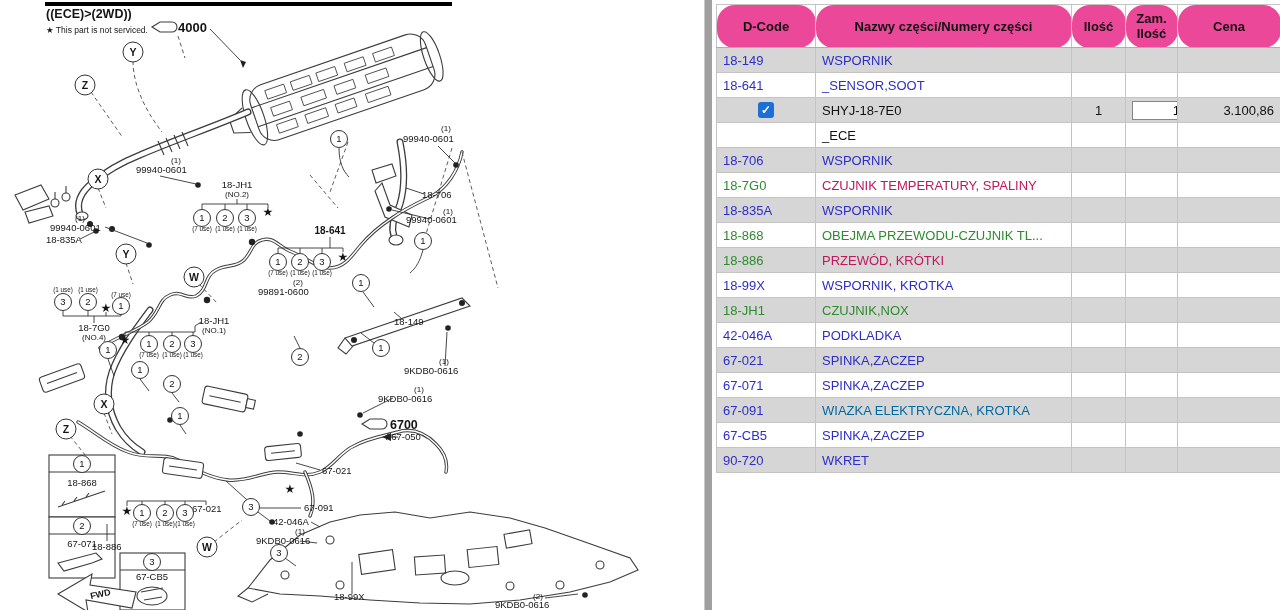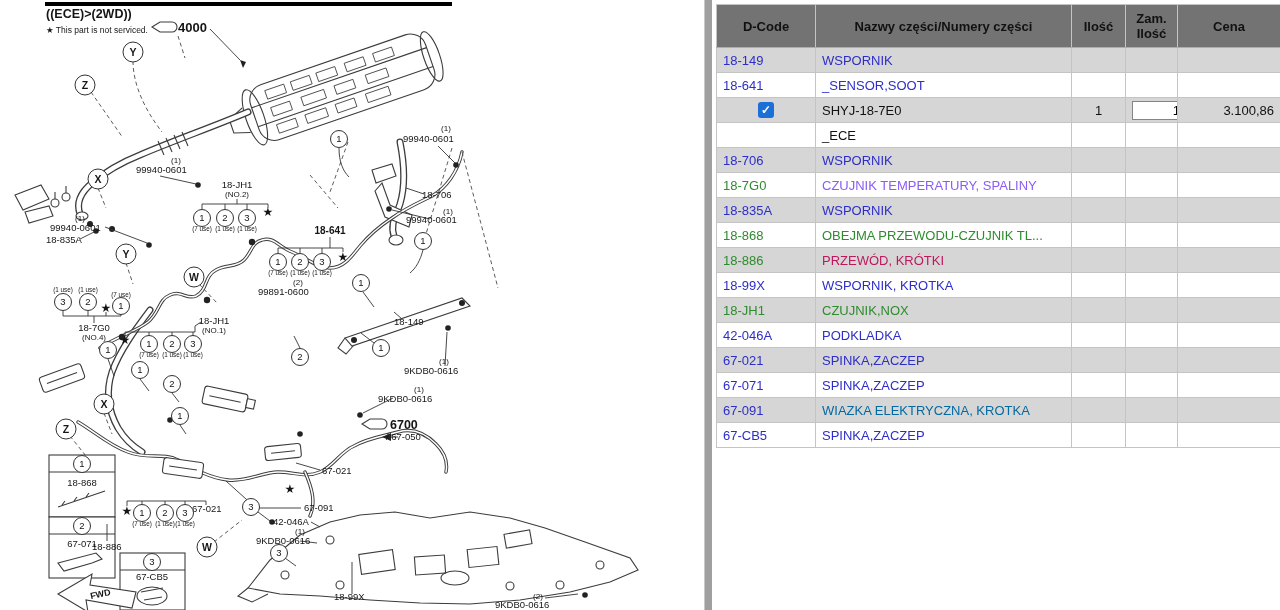--- a/index.html
+++ b/index.html
@@ -4,21 +4,21 @@
 <style>
   html,body{margin:0;padding:0;background:#fff;width:1280px;height:610px;overflow:hidden;
     font-family:"Liberation Sans",sans-serif;}
   #app{position:relative;width:1280px;height:558px;background:#fff;}
   #left-pane{position:absolute;left:0;top:0;width:703px;height:610px;background:#fff;overflow:hidden;}
   #splitter{position:absolute;left:704px;top:0;width:7px;height:610px;background:#9f9f9f;
     border-left:1px solid #c9c9c9;border-right:1px solid #c9c9c9;}
   #right-pane{position:absolute;left:712px;top:0;width:568px;height:610px;background:#fff;padding:4px 0 0 4px;box-sizing:border-box;}
   table.parts{border-collapse:collapse;table-layout:fixed;width:564px;font-size:13px;color:#111;}
   table.parts th,table.parts td{border:1px solid #c4c4c4;padding:0 6px;overflow:hidden;white-space:nowrap;}
-  table.parts th{background:#737373;font-weight:bold;height:42px;text-align:center;border-bottom:1px solid #adadad;}
+  table.parts th{background:#ec4899;font-weight:bold;height:42px;text-align:center;border-bottom:1px solid #adadad;border-radius:18px;}
   table.parts td{height:24px;}
   tr.shade td{background:#d6d6d6;}
   td.code{padding-left:10px;}
   td.name{padding-left:7px;}
   td.qty{text-align:center;}
   td.price{text-align:right;padding-right:4px;}
   .qty-input{width:44px;height:17px;border:1px solid #858585;font-size:13px;text-align:right;
     padding:0 3px;font-family:"Liberation Sans",sans-serif;background:#fff;}
   .cbx{display:inline-block;width:16px;height:16px;background:#1b6fd6;border-radius:3px;color:#fff;
     font-size:12px;line-height:16px;text-align:center;font-weight:bold;vertical-align:middle;}
@@ -405,21 +405,21 @@
           </tr>
           <tr class="shade">
             <td class="code" style="color: rgb(45, 45, 201);">18-706</td>
             <td class="name" style="color: rgb(45, 45, 201);">WSPORNIK</td>
             <td class="qty"></td>
             <td class="qty"></td>
             <td class="price"></td>
           </tr>
           <tr>
             <td class="code" style="color: rgb(46, 139, 46);">18-7G0</td>
-            <td class="name" style="color: #8b5cf6;">CZUJNIK TEMPERATURY, SPALINY</td>
+            <td class="name" style="color: #be185d;">CZUJNIK TEMPERATURY, SPALINY</td>
             <td class="qty"></td>
             <td class="qty"></td>
             <td class="price"></td>
           </tr>
           <tr class="shade">
             <td class="code" style="color: rgb(45, 45, 201);">18-835A</td>
             <td class="name" style="color: rgb(45, 45, 201);">WSPORNIK</td>
             <td class="qty"></td>
             <td class="qty"></td>
             <td class="price"></td>
@@ -476,20 +476,27 @@
           <tr class="shade">
             <td class="code" style="color: rgb(45, 45, 201);">67-091</td>
             <td class="name" style="color: #0369a1;">WIAZKA ELEKTRYCZNA, KROTKA</td>
             <td class="qty"></td>
             <td class="qty"></td>
             <td class="price"></td>
           </tr>
           <tr>
             <td class="code" style="color: rgb(45, 45, 201);">67-CB5</td>
             <td class="name" style="color: rgb(45, 45, 201);">SPINKA,ZACZEP</td>
+            <td class="qty"></td>
+            <td class="qty"></td>
+            <td class="price"></td>
+          </tr>
+          <tr class="shade">
+            <td class="code" style="color: rgb(45, 45, 201);">90-720</td>
+            <td class="name" style="color: rgb(45, 45, 201);">WKRET</td>
             <td class="qty"></td>
             <td class="qty"></td>
             <td class="price"></td>
           </tr>
         </tbody>
     </table>
   </div>
 </div>
 
 </body></html>

